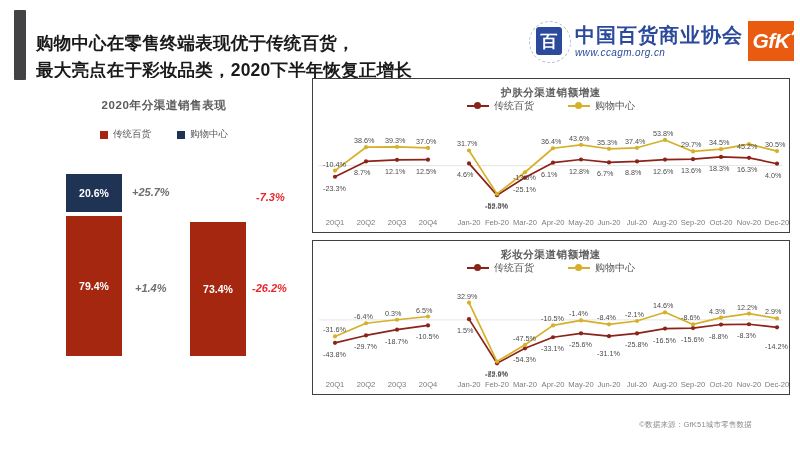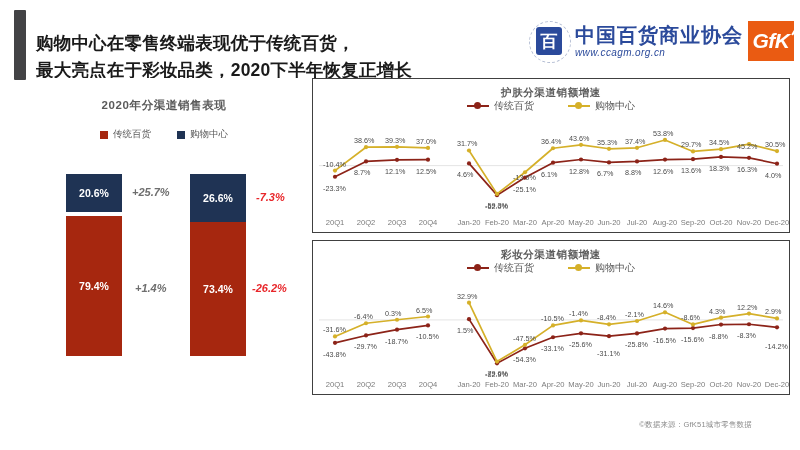--- a/index.html
+++ b/index.html
@@ -109,21 +109,20 @@
         <span>购物中心</span>
       </div>
     </div>
 
     <div class="bars-area">
       <div class="bar-group g1">
         <div class="bar top" style="height:37.5px">20.6%</div>
         <div class="bar bot" style="height:140px">79.4%</div>
       </div>
       <div class="bar-group g2">
-        <div class="bar top" style="height:48.4px">26.6%</div>
         <div class="bar bot" style="height:133.6px">73.4%</div>
       </div>
 
       <div class="ann gray" style="left:106px;top:12px;">+25.7%</div>
       <div class="ann gray" style="left:109px;top:108px;">+1.4%</div>
       <div class="ann red" style="left:230px;top:17px;">-7.3%</div>
       <div class="ann red" style="left:226px;top:108px;">-26.2%</div>
 
     </div>
   </div>

